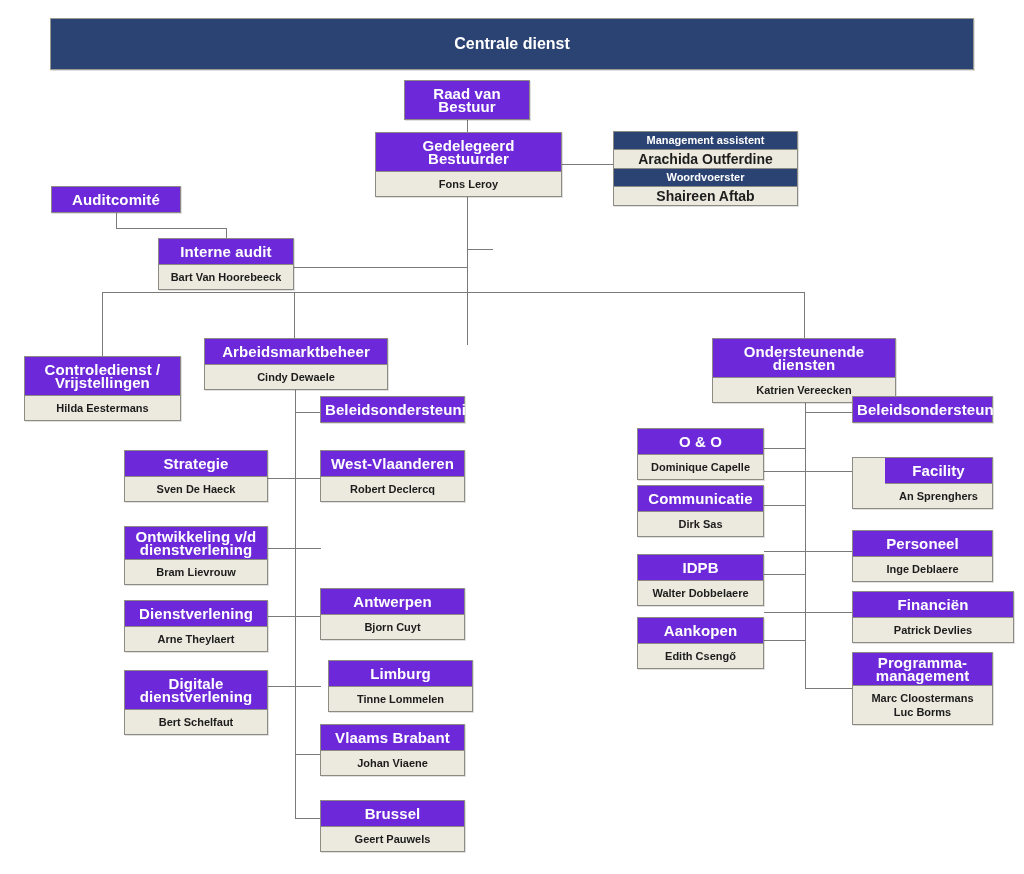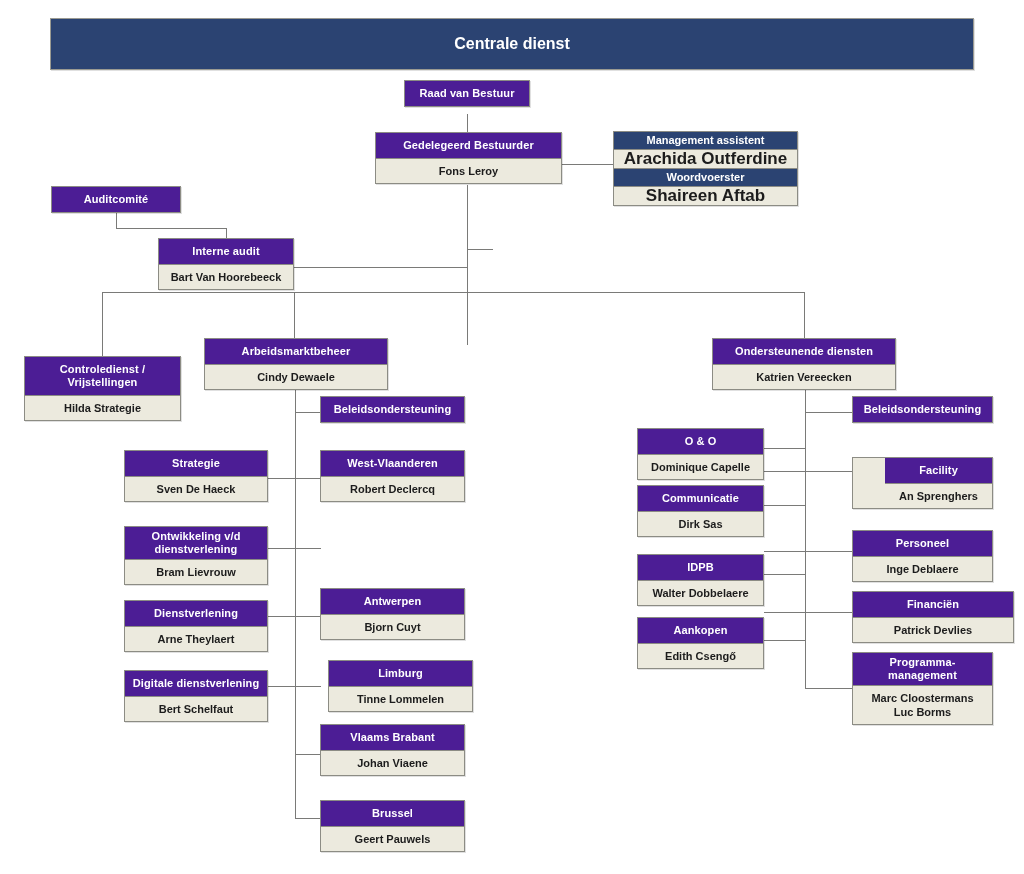--- a/index.html
+++ b/index.html
@@ -30,24 +30,24 @@
 
   
   .node {
     position: absolute;
     box-sizing: border-box;
     border: 1px solid #8c8c84;
     background: #eceade;
     box-shadow: 1px 1px 0 rgba(0,0,0,0.12);
   }
   .node .title {
-    background: #4c1d95;
+    background: #6d28d9;
     color: #ffffff;
     font-weight: bold;
-    font-size: 11px;
+    font-size: 15px;
     line-height: 13px;
     text-align: center;
     padding: 6px 4px;
     border-bottom: 1px solid #8c8c84;
     letter-spacing: 0.1px;
   }
   .node.no-name .title {
     border-bottom: none;
   }
   .node .person {
@@ -92,21 +92,21 @@
     font-size: 11px;
     line-height: 13px;
     text-align: center;
     padding: 2px 8px;
     border-bottom: 1px solid #8c8c84;
   }
   .stack .person {
     background: #eceade;
     color: #1c1c1c;
     font-weight: bold;
-    font-size: 17px;
+    font-size: 14px;
     line-height: 14px;
     text-align: center;
     padding: 2px 4px;
     border-bottom: 1px solid #8c8c84;
   }
   .stack .person.last { border-bottom: none; }
 
   .two-line .title { padding: 3px 4px; }
 </style>
 </head>
@@ -178,21 +178,21 @@
   </div>
 
   <div class="node" style="left:158px; top:238px; width:136px;">
     <div class="title">Interne audit</div>
     <div class="person">Bart Van Hoorebeeck</div>
   </div>
 
 
   <div class="node" style="left:24px; top:356px; width:157px;">
     <div class="title">Controledienst / Vrijstellingen</div>
-    <div class="person">Hilda Strategie</div>
+    <div class="person">Hilda Eestermans</div>
   </div>
 
   <div class="node" style="left:204px; top:338px; width:184px;">
     <div class="title">Arbeidsmarktbeheer</div>
     <div class="person">Cindy Dewaele</div>
   </div>
 
   <div class="node" style="left:712px; top:338px; width:184px;">
     <div class="title">Ondersteunende diensten</div>
     <div class="person">Katrien Vereecken</div>

